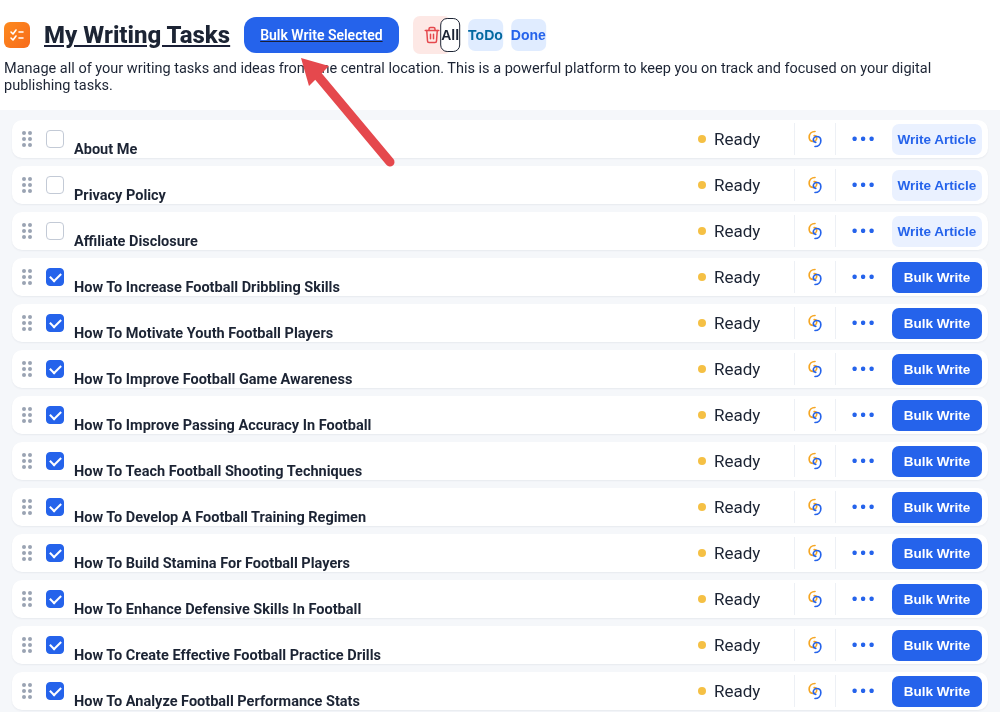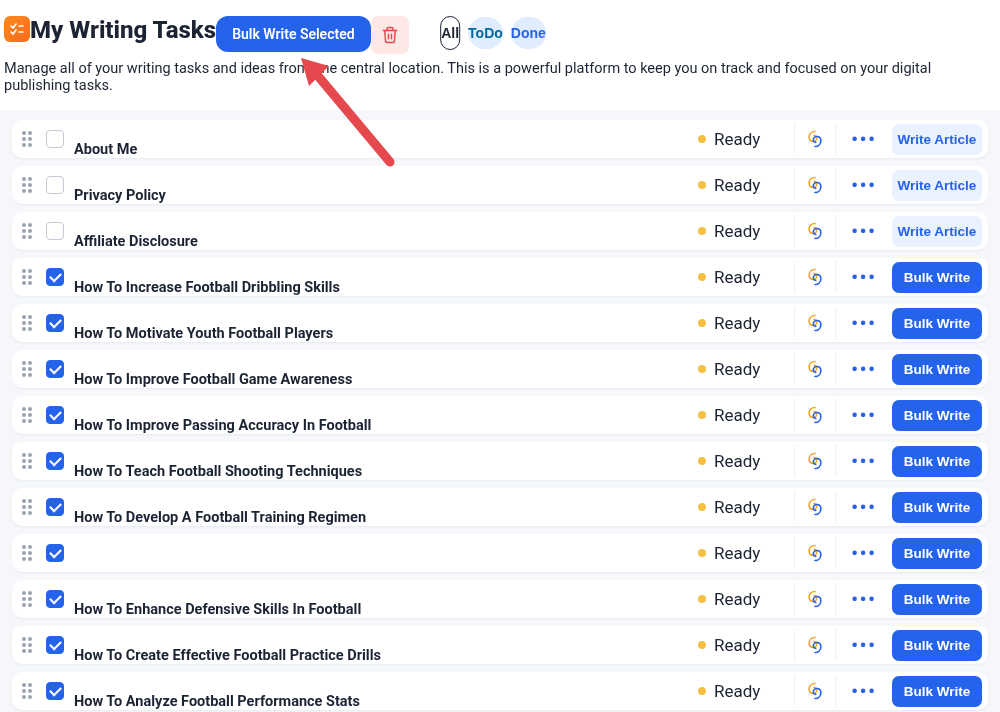--- a/index.html
+++ b/index.html
@@ -57,37 +57,37 @@
       border-radius:7px;
     }
     .btn-trash svg { stroke:#e5484d; }
     .filter-group {
       display:flex; gap:8px; align-items:center;
       margin-left:auto; margin-right:auto;
       position:absolute; left:50%; transform:translateX(-50%);
     }
     .filter-pill {
       padding:8px 0;
-      border-radius:16px;
+      border-radius:7px;
       font-weight:600;
       font-size:14px;
       background:transparent;
       color:#2563eb;
       border:none;
       cursor:pointer;
     }
     .filter-pill.active {
       background:#fff;
       color:#1c2434;
       border:1.5px solid #1c2434;
     }
     .filter-pill.todo { background:#e0ecff; color:#0369a1; }
     .filter-pill.done { background:#e0ecff; color:#2563eb; }
     .dashboard-btn { margin-left:auto; }
-    .topbar-inner { position:relative; display:flex; align-items:flex-start; width:100%; }
+    .topbar-inner { position:relative; display:flex; align-items:center; width:100%; gap:14px;text-decoration:underline;}
     .subtitle {
       background:#fff;
       padding: 0 6px 16px 4px;
       font-size:14.5px;
       color:#1c2434;
     }
     .list-wrap { padding: 10px 12px 0 12px; display:flex; flex-direction:column; gap:8px;}
     .row {
       background:#fff;
       border-radius:10px;
@@ -418,20 +418,21 @@
   <div class="row">
     <div class="drag">
       <span></span>
         <span></span>
         <span></span>
         <span></span>
         <span></span>
         <span></span>
     </div>
     <div class="chk checked"></div>
+    <div class="row-title">How To Build Stamina For Football Players</div>
     <div class="spacer"></div>
     <div class="status">
       <span class="dot"></span>
       <span>Ready</span>
     </div>
     <div class="swirl-btn">
       <svg class="swirl-icon" viewBox="0 0 24 24" fill="none">
         <path d="M12 3c-4 0-7 3-7 7 0 3 2 5 5 5 2 0 4-2 4-4 0-1.5-1-3-3-3" stroke="#f5a623" stroke-width="2" stroke-linecap="round"></path>
         <path d="M12 21c4 0 7-3 7-7 0-3-2-5-5-5-2 0-4 2-4 4 0 1.5 1 3 3 3" stroke="#2563eb" stroke-width="2" stroke-linecap="round"></path>
       </svg>

